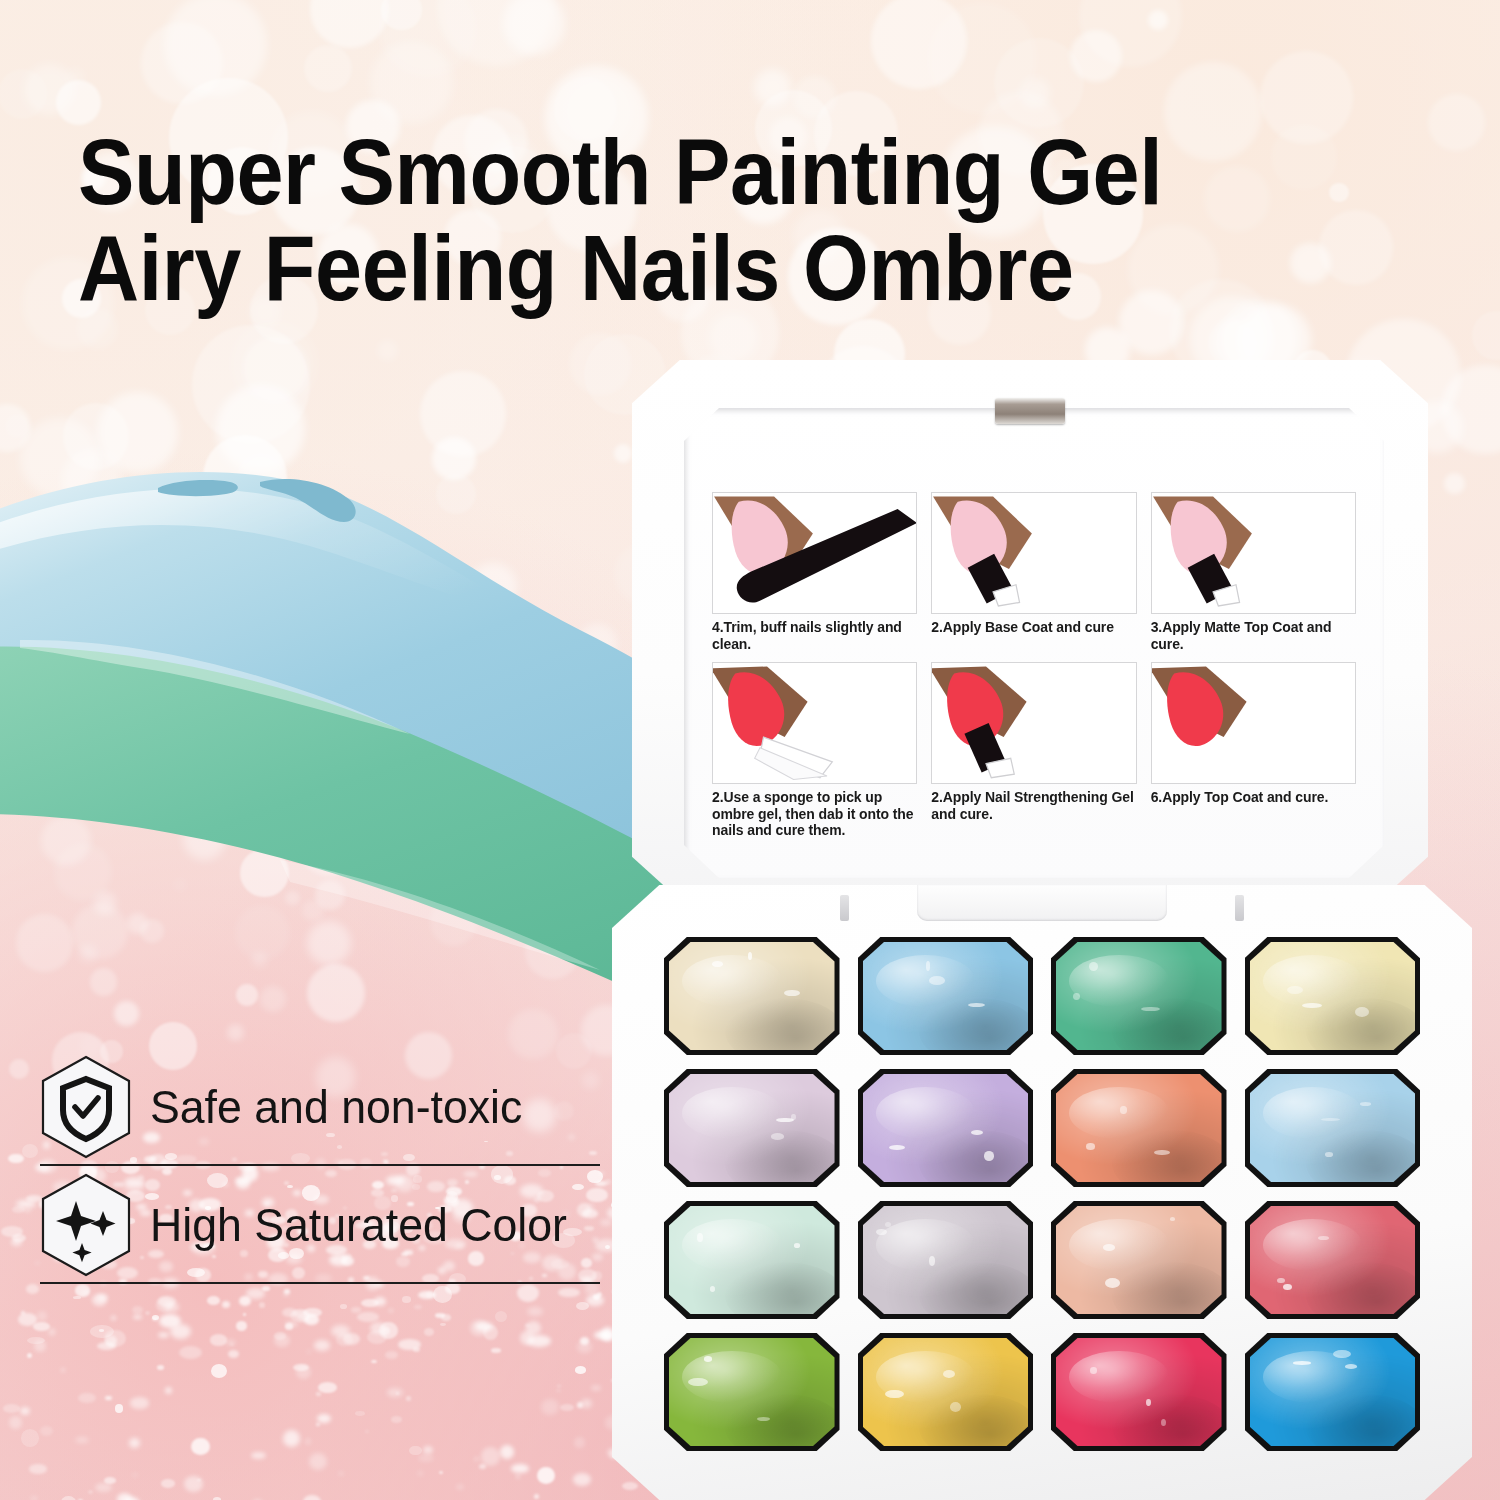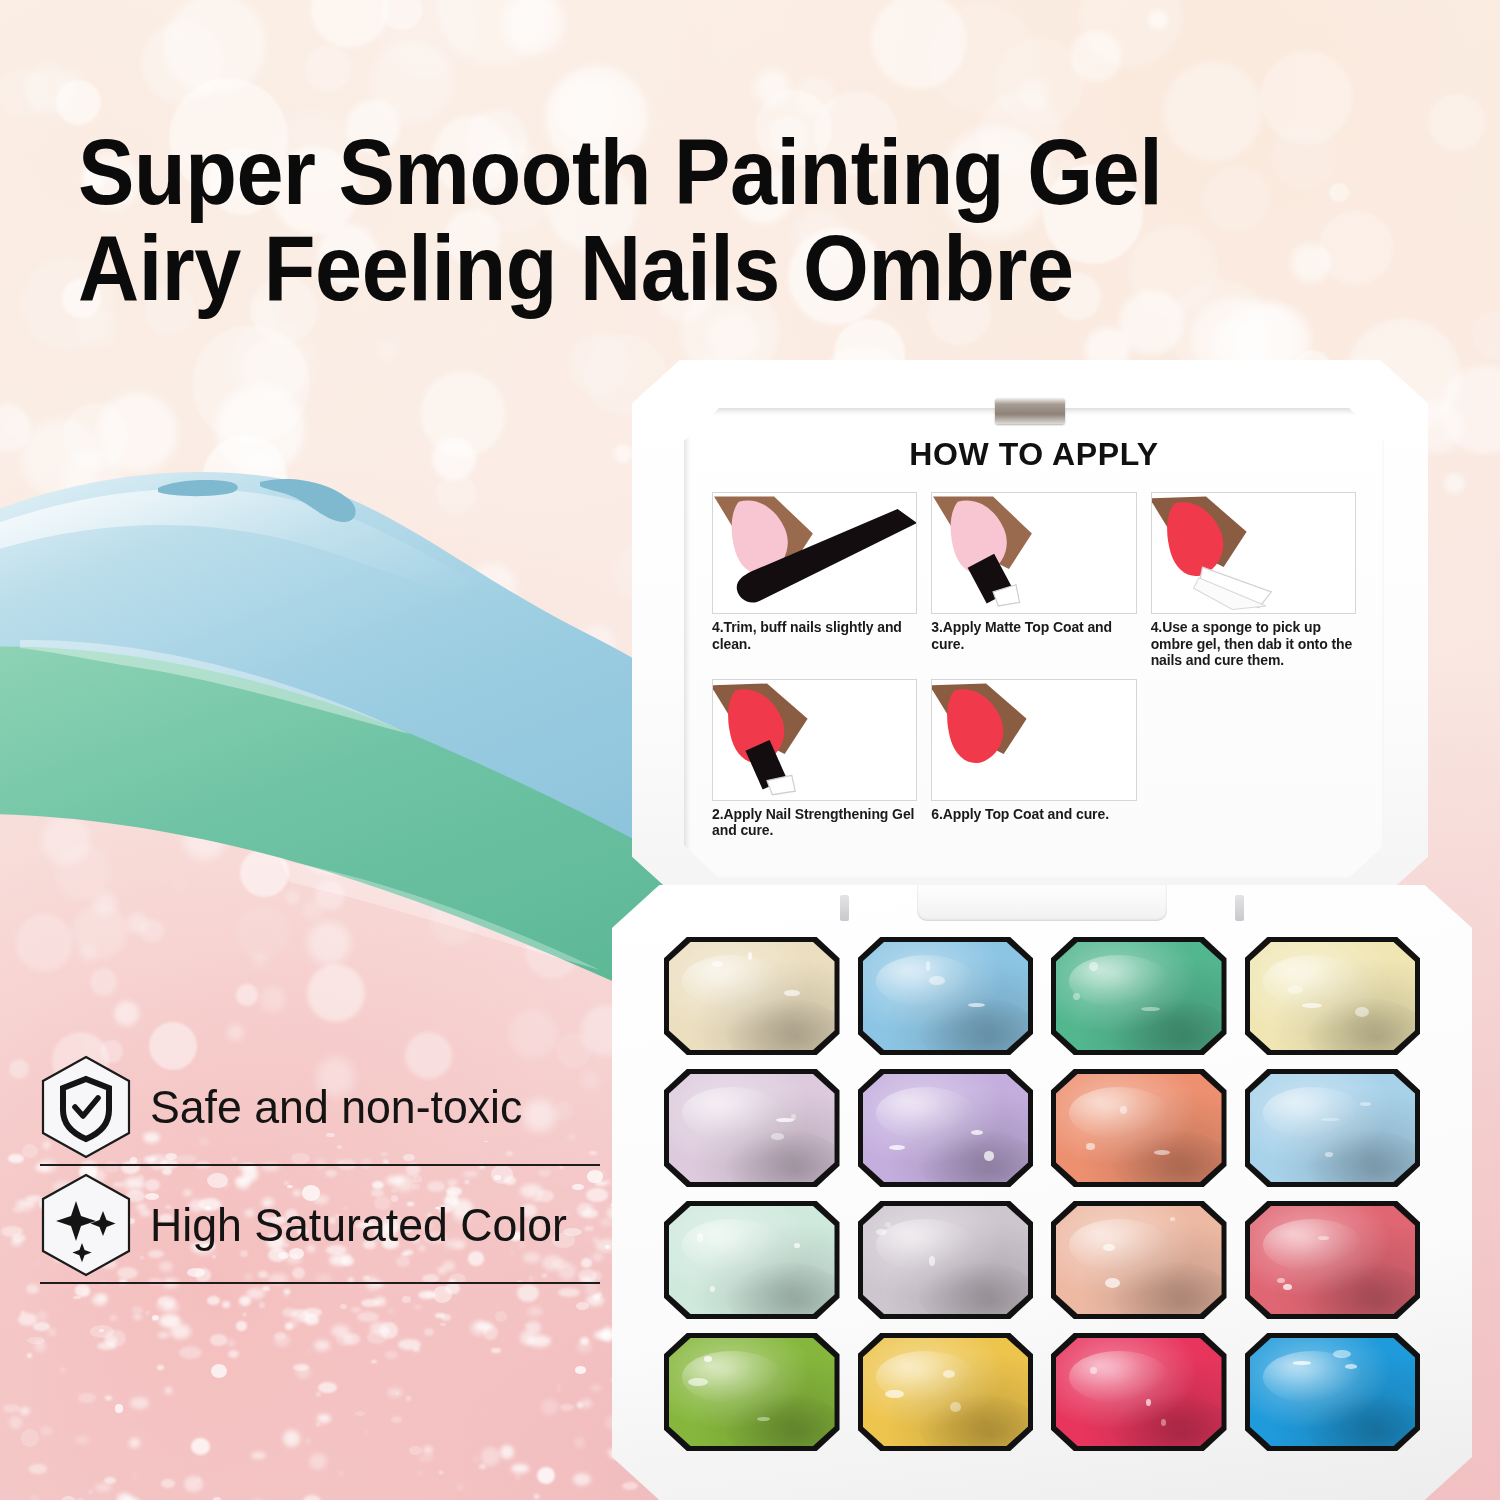--- a/index.html
+++ b/index.html
@@ -956,53 +956,63 @@
       <div class="feat-rule" style="bottom:0"></div>
     </div>
 
   </div>
 
   <div id="case">
 
     <div id="lid">
       <div id="clasp"></div>
       <div id="lid-inner">
-        <div id="howto-title">HOW TO APPLY</div>
         <div id="steps">
             <div class="step">
               <div class="step-img">
                 <svg viewBox="0 0 240 136" preserveAspectRatio="xMidYMid slice">
                   <path d="M6,4 L74,4 L118,46 L92,86 L40,60 Z" fill="#9a6a4e"></path>
                   <path d="M34,10 C56,4 76,18 86,40 C95,60 86,82 68,90 C52,97 36,86 30,66 C24,46 24,22 34,10 Z" fill="#f7c6d2"></path>
                   <path d="M214,18 L236,34 L58,122 C46,128 34,120 32,110 C30,100 38,94 48,89 Z" fill="#140d10"></path>
                 </svg>
               </div>
               <div class="step-cap">4.Trim, buff nails slightly and clean.</div>
             </div>
             <div class="step">
               <div class="step-img">
                 <svg viewBox="0 0 240 136" preserveAspectRatio="xMidYMid slice">
                   <path d="M6,4 L74,4 L118,46 L92,86 L40,60 Z" fill="#9a6a4e"></path>
                   <path d="M34,10 C56,4 76,18 86,40 C95,60 86,82 68,90 C52,97 36,86 30,66 C24,46 24,22 34,10 Z" fill="#f7c6d2"></path>
                   <rect x="54" y="74" width="34" height="46" transform="rotate(-28 71 97)" fill="#140d10"></rect>
                   <path d="M74,112 L100,104 L104,124 L80,128 Z" fill="#ffffff" stroke="#cfcfd2" stroke-width="1.4"></path>
                 </svg>
               </div>
+              <div class="step-cap">2.Apply Base Coat and cure</div>
+            </div>
+            <div class="step">
+              <div class="step-img">
+                <svg viewBox="0 0 240 136" preserveAspectRatio="xMidYMid slice">
+                  <path d="M6,4 L74,4 L118,46 L92,86 L40,60 Z" fill="#9a6a4e"></path>
+                  <path d="M34,10 C56,4 76,18 86,40 C95,60 86,82 68,90 C52,97 36,86 30,66 C24,46 24,22 34,10 Z" fill="#f7c6d2"></path>
+                  <rect x="54" y="74" width="34" height="46" transform="rotate(-28 71 97)" fill="#140d10"></rect>
+                  <path d="M74,112 L100,104 L104,124 L80,128 Z" fill="#ffffff" stroke="#cfcfd2" stroke-width="1.4"></path>
+                </svg>
+              </div>
               <div class="step-cap">3.Apply Matte Top Coat and cure.</div>
             </div>
             <div class="step">
               <div class="step-img">
                 <svg viewBox="0 0 240 136" preserveAspectRatio="xMidYMid slice">
                   <path d="M2,6 L66,4 L112,44 L86,84 L34,58 Z" fill="#8a5c42"></path>
                   <path d="M30,12 C52,6 72,20 82,42 C91,62 82,84 64,92 C48,99 32,88 26,68 C20,48 20,24 30,12 Z" fill="#f03a4b"></path>
                   <path d="M62,84 L140,112 L126,130 L58,104 Z" fill="#ffffff" stroke="#d2d2d6" stroke-width="1.4"></path>
                   <path d="M58,96 L134,128 L96,132 L52,108 Z" fill="#fbfbfc" stroke="#d8d8dc" stroke-width="1.2"></path>
                 </svg>
               </div>
-              <div class="step-cap">4.Use a sponge to pick up ombre gel, then dab it onto the nails and cure them.</div>
+              <div class="step-cap">2.Use a sponge to pick up ombre gel, then dab it onto the nails and cure them.</div>
             </div>
             <div class="step">
               <div class="step-img">
                 <svg viewBox="0 0 240 136" preserveAspectRatio="xMidYMid slice">
                   <path d="M2,6 L66,4 L112,44 L86,84 L34,58 Z" fill="#8a5c42"></path>
                   <path d="M30,12 C52,6 72,20 82,42 C91,62 82,84 64,92 C48,99 32,88 26,68 C20,48 20,24 30,12 Z" fill="#f03a4b"></path>
                   <rect x="50" y="72" width="30" height="48" transform="rotate(-24 65 96)" fill="#140d10"></rect>
                   <path d="M66,114 L94,108 L98,126 L72,130 Z" fill="#ffffff" stroke="#cfcfd2" stroke-width="1.4"></path>
                 </svg>
               </div>

